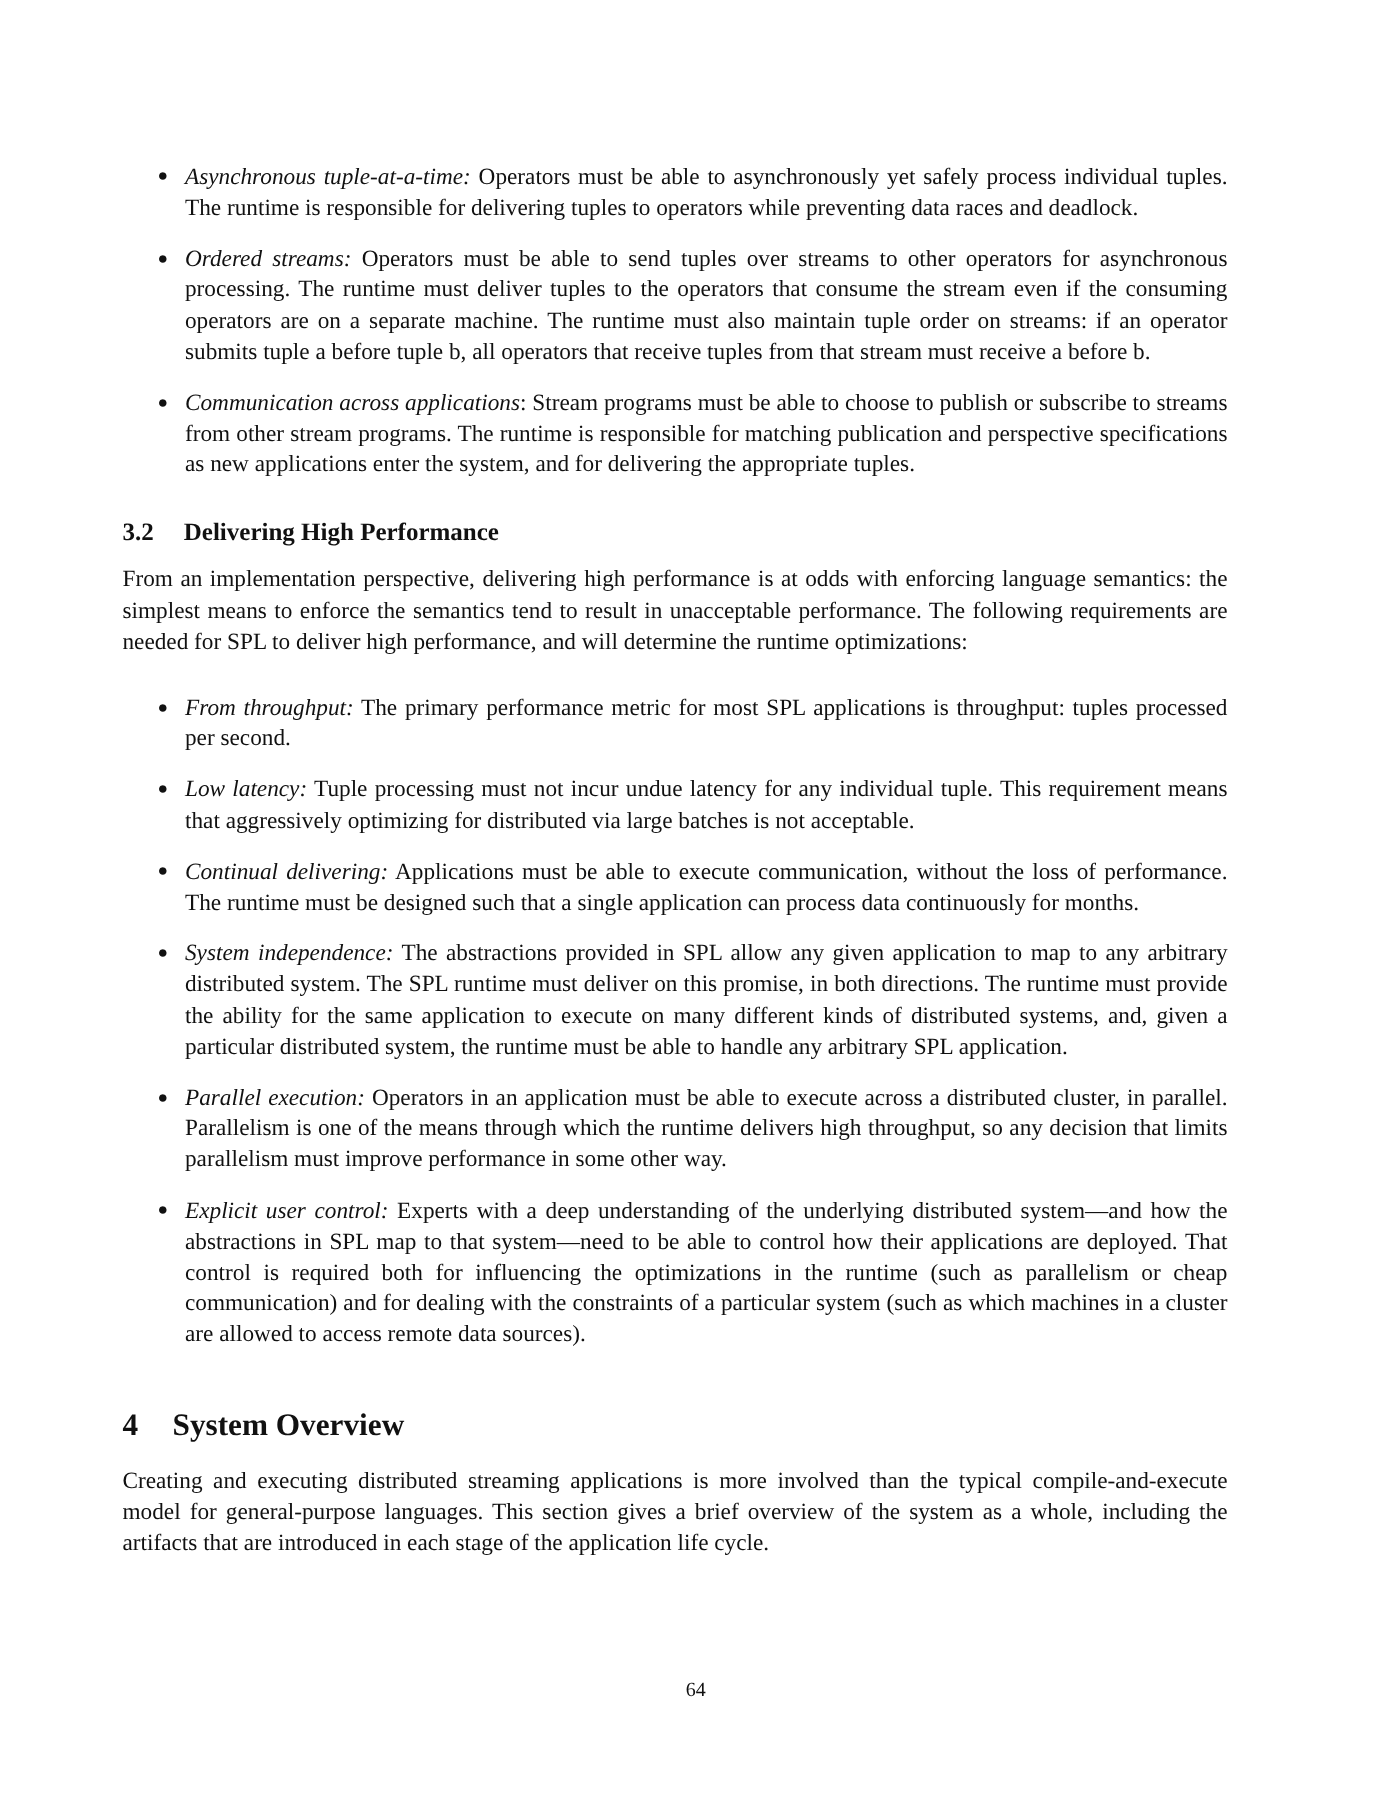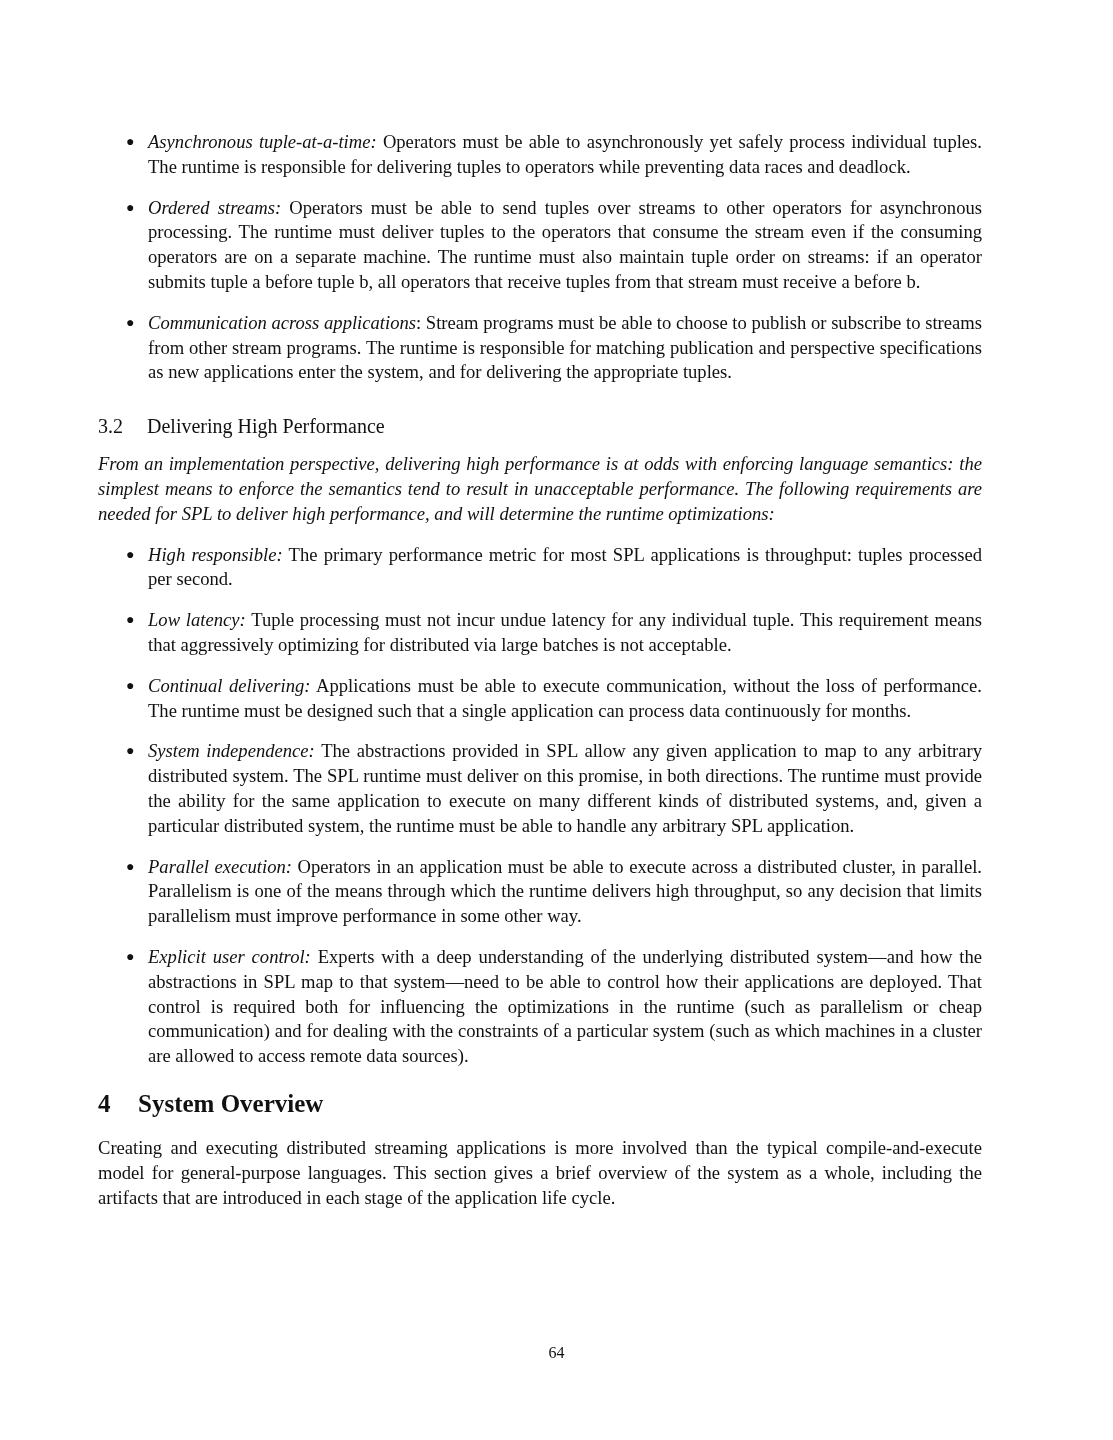--- a/index.html
+++ b/index.html
@@ -6,42 +6,42 @@
   body { width: 1113px; height: 1440px; position: relative; overflow: hidden;
          font-family: "Liberation Serif", "DejaVu Serif", serif; color: #111; }
   .page { position: absolute; left: 98px; top: 130px; width: 884px; }
   p, li { font-size: 18.6px; line-height: 24.8px; margin: 0; text-align: justify; }
   ul { list-style: none; margin: 0; padding: 0; }
   li { position: relative; padding-left: 50px; }
   li .bullet { position: absolute; left: 28px; top: 0; font-size: 14px; }
   em, i { }
   .list-a li { margin-bottom: 16px; }
   .list-b li { margin-bottom: 16px; }
-  h3 { font-size: 20px; font-weight: normal; margin: 30px 0 14px 0; }
+  h3 { font-size: 20px; font-weight: bold; margin: 30px 0 14px 0; }
   h3 .num { display: inline-block; width: 49px; }
-  h2 { font-size: 25px; font-weight: bold; margin: 21px 0 18px 0; }
+  h2 { font-size: 25px; font-weight: bold; margin: 46px 0 18px 0; }
   h2 .num { display: inline-block; width: 40px; }
-  .intro { margin-bottom: 16px; font-style: italic; }
+  .intro { margin-bottom: 28px; }
   .page-number { position: absolute; left: 0; right: 0; top: 1344px; text-align: center; font-size: 16px; }
 </style>
 </head>
 <body>
 
 <div class="page">
   <ul class="list-a">
     <li><span class="bullet">●</span><em>Asynchronous tuple-at-a-time:</em><span> Operators must be able to asynchronously yet safely process individual tuples.  The runtime is responsible for delivering tuples to operators while preventing data races and deadlock.</span></li>
     <li><span class="bullet">●</span><em>Ordered streams:</em><span> Operators must be able to send tuples over streams to other operators for asynchronous processing. The runtime must deliver tuples to the operators that consume the stream even if the consuming operators are on a separate machine.  The runtime must also maintain tuple order on streams: if an operator submits tuple a before tuple b, all operators that receive tuples from that stream must receive a before b.</span></li>
     <li><span class="bullet">●</span><em>Communication across applications</em><span>: Stream programs must be able to choose to publish or subscribe to streams from other stream programs. The runtime is responsible for matching publication and perspective specifications as new applications enter the system, and for delivering the appropriate tuples.</span></li>
   </ul>
 
   <h3><span class="num">3.2</span><span>Delivering High Performance</span></h3>
   <p class="intro">From an implementation perspective, delivering high performance is at odds with enforcing language semantics: the simplest means to enforce the semantics tend to result in unacceptable performance.  The following requirements are needed for SPL to deliver high performance, and will determine the runtime optimizations:</p>
 
   <ul class="list-b">
-    <li><span class="bullet">●</span><em>High responsible:</em><span> The primary performance metric for most SPL applications is throughput: tuples processed per second.</span></li>
+    <li><span class="bullet">●</span><em>From throughput:</em><span> The primary performance metric for most SPL applications is throughput: tuples processed per second.</span></li>
     <li><span class="bullet">●</span><em>Low latency:</em><span> Tuple processing must not incur undue latency for any individual tuple.  This requirement means that aggressively optimizing for distributed via large batches is not acceptable.</span></li>
     <li><span class="bullet">●</span><em>Continual delivering:</em><span> Applications must be able to execute communication, without the loss of performance. The runtime must be designed such that a single application can process data continuously for months.</span></li>
     <li><span class="bullet">●</span><em>System independence:</em><span> The abstractions provided in SPL allow any given application to map to any arbitrary distributed system.  The SPL runtime must deliver on this promise, in both directions.  The runtime must provide the ability for the same application to execute on many different kinds of distributed systems, and, given a particular distributed system, the runtime must be able to handle any arbitrary SPL application.</span></li>
     <li><span class="bullet">●</span><em>Parallel execution:</em><span>  Operators in an application must be able to execute across a distributed cluster, in parallel.  Parallelism is one of the means through which the runtime delivers high throughput, so any decision that limits parallelism must improve performance in some other way.</span></li>
     <li><span class="bullet">●</span><em>Explicit user control:</em><span> Experts with a deep understanding of the underlying distributed system—and how the abstractions in SPL map to that system—need to be able to control how their applications are deployed. That control is required both for influencing the optimizations in the runtime (such as parallelism or cheap communication) and for dealing with the constraints of a particular system (such as which machines in a cluster are allowed to access remote data sources).</span></li>
   </ul>
 
   <h2><span class="num">4</span><span>System Overview</span></h2>
   <p>Creating and executing distributed streaming applications is more involved than the typical compile-and-execute model for general-purpose languages.  This section gives a brief overview of the system as a whole, including the artifacts that are introduced in each stage of the application life cycle.</p>
 </div>

